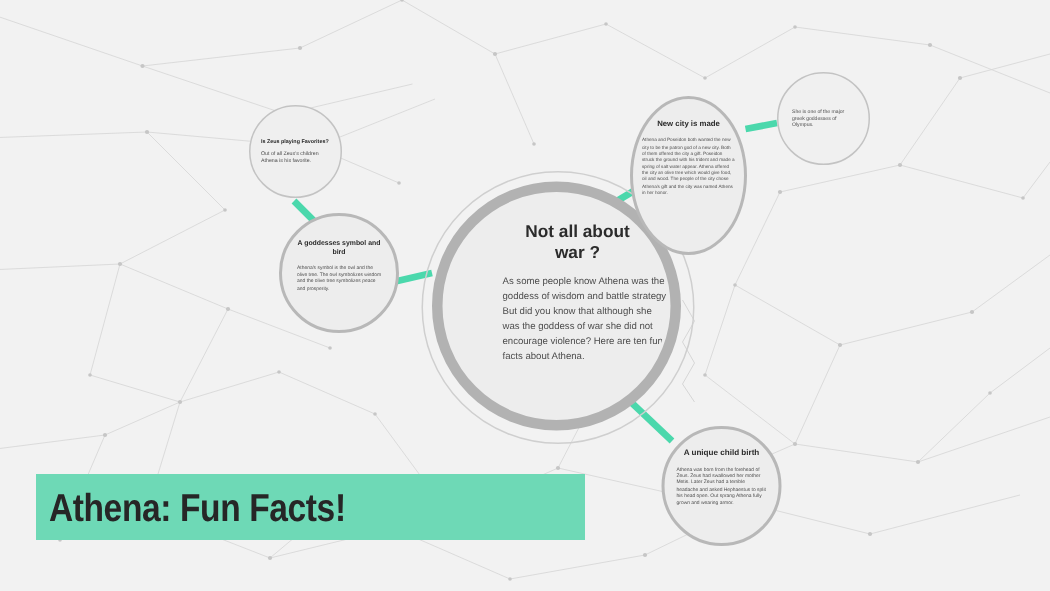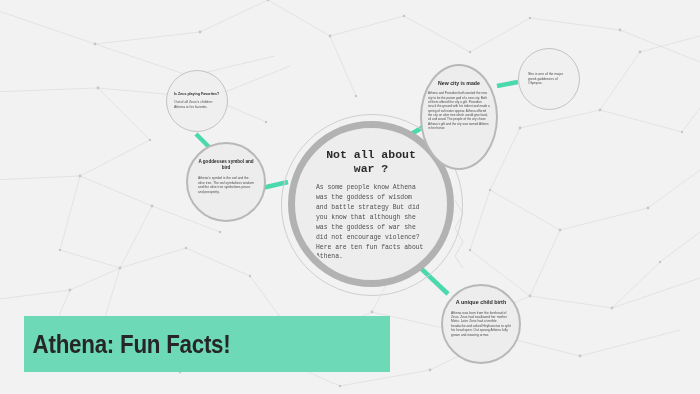--- a/index.html
+++ b/index.html
@@ -66,25 +66,24 @@
     background: #ededed;
     box-sizing: border-box;
   }
   #hub-content {
     position: absolute;
     left: 297px; top: 130px;
     width: 148px; height: 148px;
     border-radius: 50%;
     display: flex;
     flex-direction: column;
-    align-items: center;
+    align-items: flex-end;
     justify-content: flex-start;
     padding-top: 18px;
     box-sizing: border-box;
-    font-family: Liberation Mono, monospace;
   }
   #hub-content .n-title {
     font-size: 11.5px;
     width: 120px;
     margin-bottom: 7px;
   }
   #hub-content .n-body {
     font-size: 6.4px;
     width: 110px;
     line-height: 1.55;
@@ -144,21 +143,21 @@
     background: #f0f0f0;
     justify-content: center;
     padding: 0 9px;
   }
   #node-greek .n-body { font-size: 3.4px; width: 100%; }
 
   
   #title-banner {
     position: absolute;
     left: 24px; top: 316px;
-    width: 366px; height: 56px;
+    width: 366px; height: 44px;
     background: #6ed9b6;
     display: flex;
     align-items: center;
   }
   #title-banner .t-text {
     font-family: "Liberation Sans Narrow", "Liberation Sans", sans-serif;
     font-weight: bold;
     font-size: 26px;
     color: #262626;
     letter-spacing: -0.3px;

